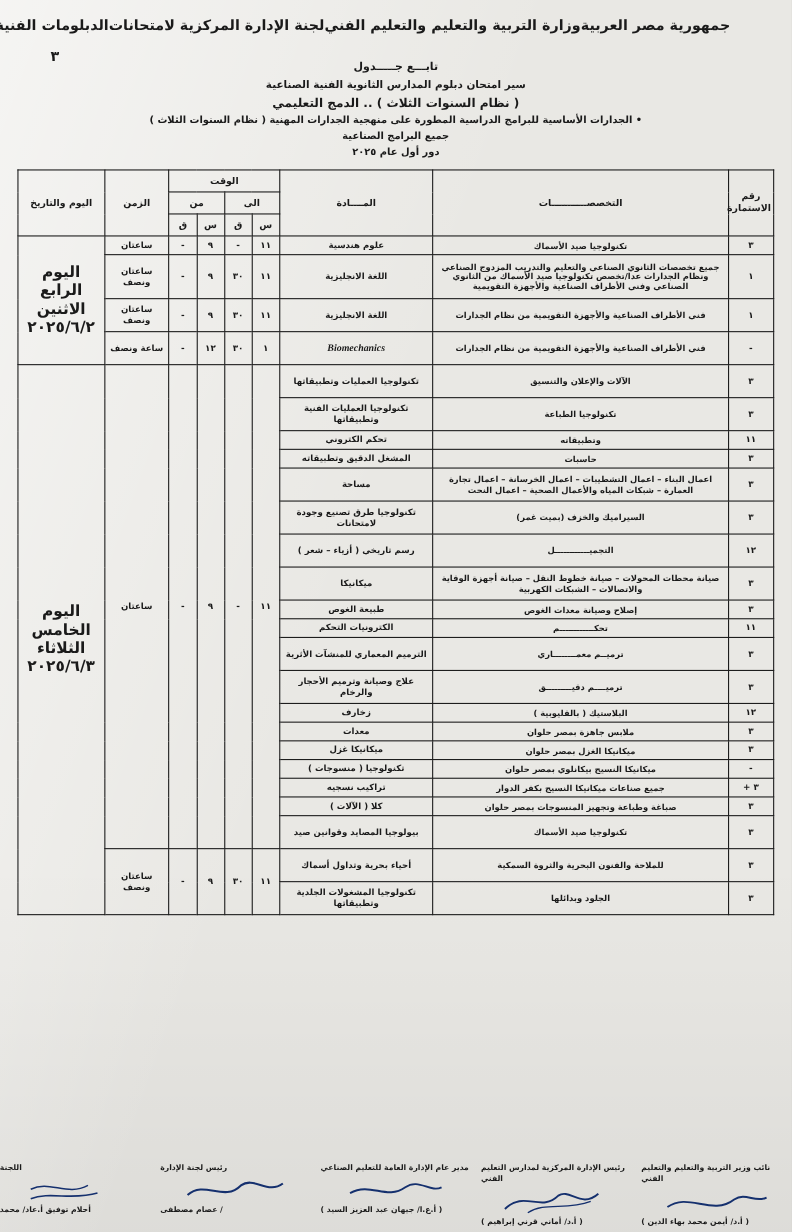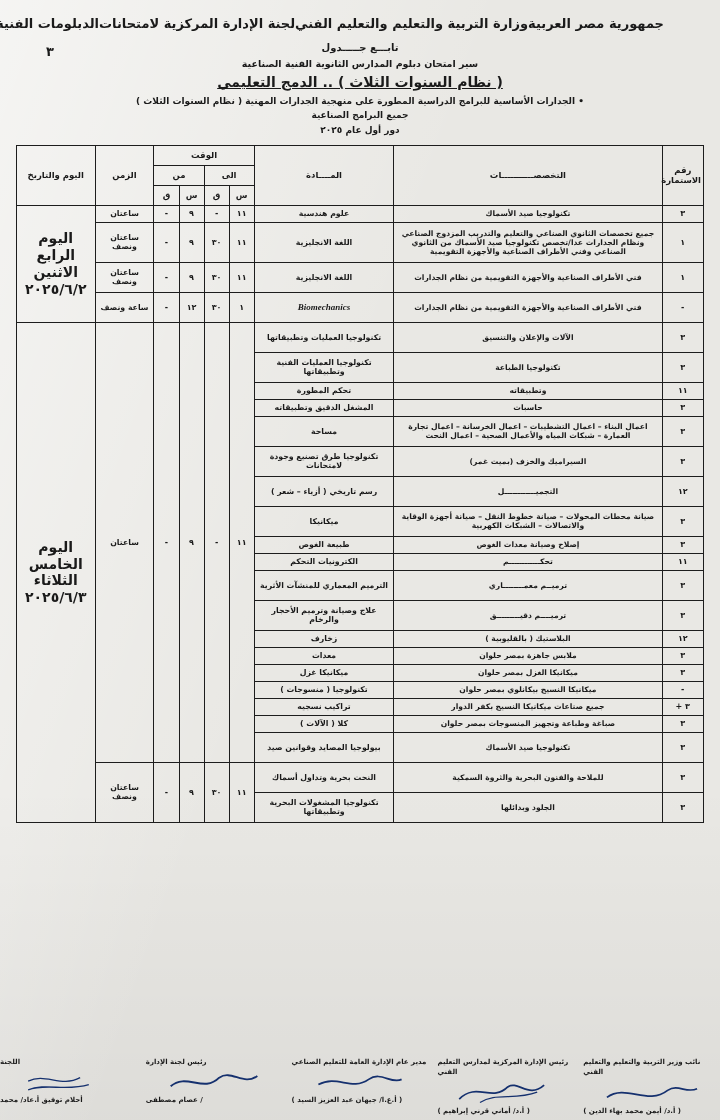--- a/index.html
+++ b/index.html
@@ -25,26 +25,26 @@
     display:flex;flex-direction:row;align-items:flex-end;
     font-size:13px;line-height:1.55;font-weight:bold;
     padding-right:40px;
   }
   .hdr div{white-space:nowrap;}
   .pageno{
     position:absolute;top:44px;left:46px;
     font-size:13px;font-weight:bold;
   }
   .title-block{
-    text-align:center;margin-top:6px;
+    text-align:center;margin-top:20px;
     font-size:9px;line-height:1.6;font-weight:bold;
   }
   .title-block .t1{font-size:10px;letter-spacing:1px;}
   .title-block .t2{font-size:9.5px;}
-  .title-block .t3{font-size:14px;text-decoration:underline;}
+  .title-block .t3{font-size:11px;}
   .title-block .t4{font-size:9px;}
   .title-block .t5{font-size:9px;text-align:center;}
 
   
   table.sched{
     border-collapse:collapse;
     width:100%;
     margin-top:8px;
     table-layout:fixed;
     font-size:8px;
@@ -202,21 +202,21 @@
           <td rowspan="21" class="day-cell">اليوم<br>الخامس<br>الثلاثاء<br>٢٠٢٥/٦/٣</td>
         </tr>
         <tr class="r2">
           <td>٣</td>
           <td class="spec-cell">تكنولوجيا الطباعة</td>
           <td class="subj-cell">تكنولوجيا العمليات الفنية وتطبيقاتها</td>
         </tr>
         <tr class="r">
           <td>١١</td>
           <td class="spec-cell">وتطبيقاته</td>
-          <td class="subj-cell">تحكم المطورة</td>
+          <td class="subj-cell">تحكم الكتروني</td>
         </tr>
         <tr class="r">
           <td>٣</td>
           <td class="spec-cell">حاسبات</td>
           <td class="subj-cell">المشغل الدقيق وتطبيقاته</td>
         </tr>
         <tr class="r2">
           <td>٣</td>
           <td class="spec-cell">اعمال البناء – اعمال التشطيبات – اعمال الخرسانة – اعمال تجارة العمارة – شبكات المياه والأعمال الصحية – اعمال النحت</td>
           <td class="subj-cell">مساحة</td>
@@ -287,31 +287,31 @@
           <td class="subj-cell">كلا ( الآلات )</td>
         </tr>
         <tr class="r2">
           <td>٣</td>
           <td class="spec-cell">تكنولوجيا صيد الأسماك</td>
           <td class="subj-cell">بيولوجيا المصايد وقوانين صيد</td>
         </tr>
         <tr class="r2">
           <td>٣</td>
           <td class="spec-cell">للملاحة والفنون البحرية والثروة السمكية</td>
-          <td class="subj-cell">النحت بحرية وتداول أسماك</td>
+          <td class="subj-cell">أحياء بحرية وتداول أسماك</td>
           <td rowspan="2">١١</td>
           <td rowspan="2">٣٠</td>
           <td rowspan="2">٩</td>
           <td rowspan="2">-</td>
           <td rowspan="2" class="dur-cell">ساعتان ونصف</td>
         </tr>
         <tr class="r2">
           <td>٣</td>
           <td class="spec-cell">الجلود وبدائلها</td>
-          <td class="subj-cell">تكنولوجيا المشغولات البحرية وتطبيقاتها</td>
+          <td class="subj-cell">تكنولوجيا المشغولات الجلدية وتطبيقاتها</td>
         </tr>
       </tbody>
   </table>
 
   <div class="sig-row committee">
     <div class="sig">
       <div class="role">نائب وزير التربية والتعليم والتعليم الفني</div>
       <svg class="scribble" viewBox="0 0 120 30">
         <path d="M8 20 C30 4, 55 30, 78 12 C90 4, 100 16, 112 10" stroke="#15306e" fill="none" stroke-width="2"></path>
       </svg>

